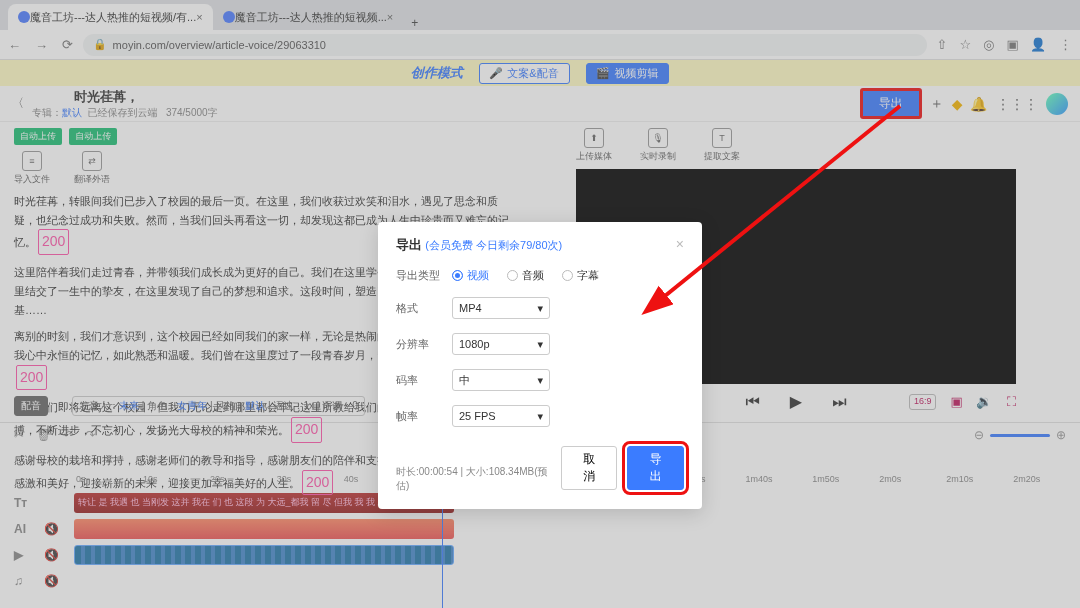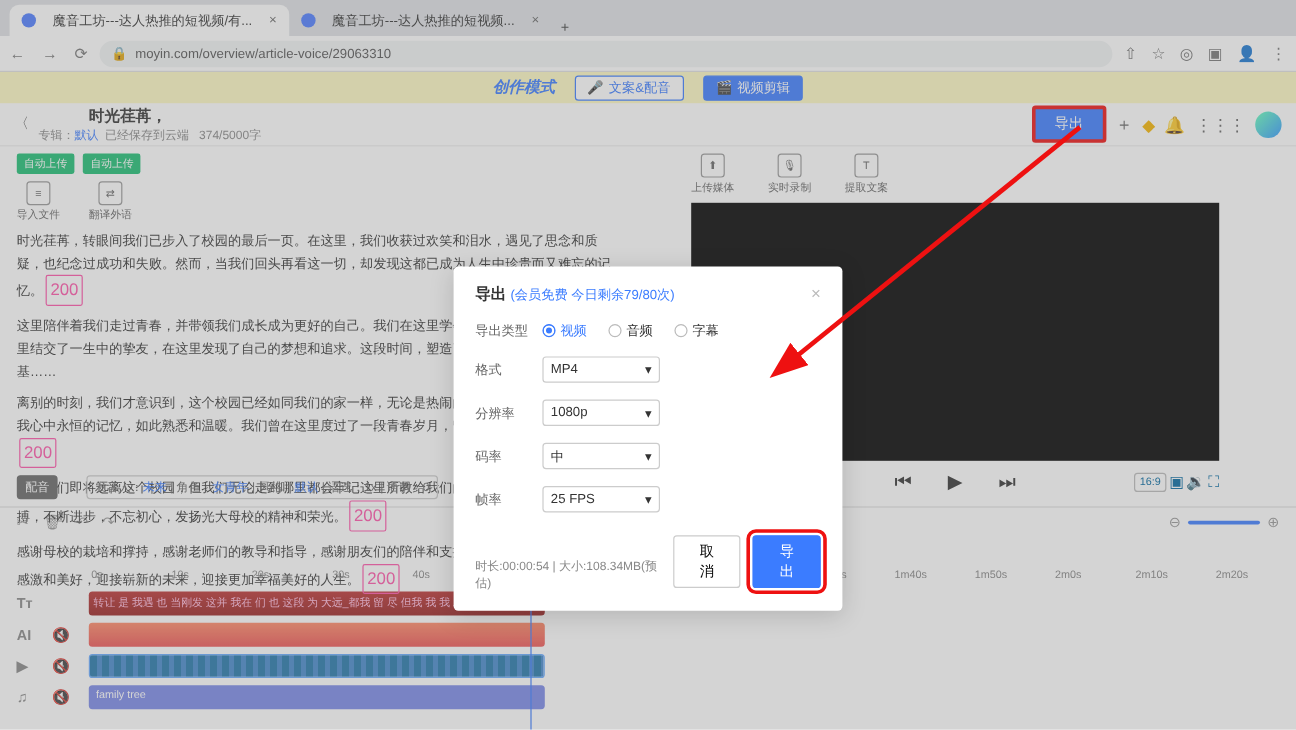--- a/index.html
+++ b/index.html
@@ -1,20 +1,20 @@
 <!DOCTYPE html>
 <html><head>
 <meta charset="utf-8">
 <style>
 * { margin: 0; padding: 0; box-sizing: border-box; font-family: -apple-system, "Microsoft YaHei", sans-serif; }
 body { background: #fff; width: 1080px; height: 608px; overflow: hidden; position: relative; font-size: 12px; color: #333; }
 
 
 .chrome { height: 30px; background: #dfe1e5; display: flex; align-items: flex-end; padding-left: 8px; }
-.tab { background: #fff; height: 26px; border-radius: 8px 8px 0 0; display: flex; align-items: center; padding: 0 10px; font-size: 11px; gap: 14px; min-width: 190px; }
+.tab { background: #fff; height: 26px; border-radius: 8px 8px 0 0; display: flex; align-items: center; padding: 0 10px; font-size: 11px; gap: 0; min-width: 190px; }
 .tab.inactive { background: transparent; }
 .tab .favicon { width: 12px; height: 12px; background: #4d7cff; border-radius: 50%; }
 .tab .close { color: #666; }
 .newtab { padding: 0 8px; color: #444; }
 
 .urlbar { height: 30px; background: #fff; border-bottom: 1px solid #e0e0e0; display: flex; align-items: center; padding: 0 8px; gap: 10px; }
 .navicons { display: flex; gap: 14px; color: #777; font-size: 13px; }
 .omnibox { flex: 1; background: #f1f3f4; border-radius: 14px; height: 22px; display: flex; align-items: center; padding: 0 10px; font-size: 11px; color: #555; gap: 6px; }
 .rightchrome { display: flex; gap: 12px; color: #777; font-size: 13px; align-items: center; }
 
@@ -46,21 +46,21 @@
 
 .right .toolicons { justify-content: flex-start; gap: 28px; padding-left: 40px; }
 
 .para { font-size: 11px; line-height: 1.7; color: #333; margin-bottom: 8px; }
 .para .tag200 { display: inline-block; border: 1px solid #f5a; color: #f5a; border-radius: 2px; font-size: 14px; padding: 0 3px; margin-left: 2px; }
 
 .greentag { background: #1cbf73; color: #fff; font-size: 9px; padding: 2px 6px; border-radius: 2px; display: inline-block; margin-right: 4px; margin-bottom: 6px; }
 
 .playerbox { background: #000; height: 215px; width: 440px; margin-left: 40px; }
 .controls { display: flex; align-items: center; justify-content: center; gap: 30px; margin-top: 8px; font-size: 16px; color: #333; position: relative; width: 440px; margin-left: 40px; }
-.controls .right-ctrls { position: absolute; right: 0; display: flex; gap: 2px; font-size: 13px; color: #0369a1; }
+.controls .right-ctrls { position: absolute; right: 0; display: flex; gap: 14px; font-size: 13px; color: #be185d; }
 .controls .timebadge { border: 1px solid #bbb; border-radius: 3px; font-size: 9px; padding: 1px 4px; }
 
 .bottombar { padding: 4px 14px; display: flex; gap: 24px; align-items: center; font-size: 10px; }
 .bottombar .chip { border: 1px solid #ccc; border-radius: 3px; padding: 2px 6px; color: #666; }
 .bottombar .chip.dark { background: #666; color: #fff; border-color: #666; }
 .bottombar .blue { color: #3b7cff; }
 
 
 .timeline { border-top: 1px solid #e0e0e0; height: 176px; }
 .timeline .tlhead { height: 24px; display: flex; align-items: center; padding: 0 14px; gap: 12px; color: #999; }
@@ -250,21 +250,20 @@
       <div class="track t2"></div>
     </div>
   <div class="tlrow">
       <span class="lab">▶</span>
       <span class="mute">🔇</span>
       <div class="track t3"></div>
     </div>
   <div class="tlrow">
       <span class="lab">♫</span>
       <span class="mute">🔇</span>
-      <div class="track t4">family tree</div>
     </div>
 </div>
 
 <div class="overlay">
   <div class="modal">
     <span class="close-x">×</span>
     <h3>导出</h3>
     <span class="hint">(会员免费 今日剩余79/80次)</span>
 
     <div class="row">

